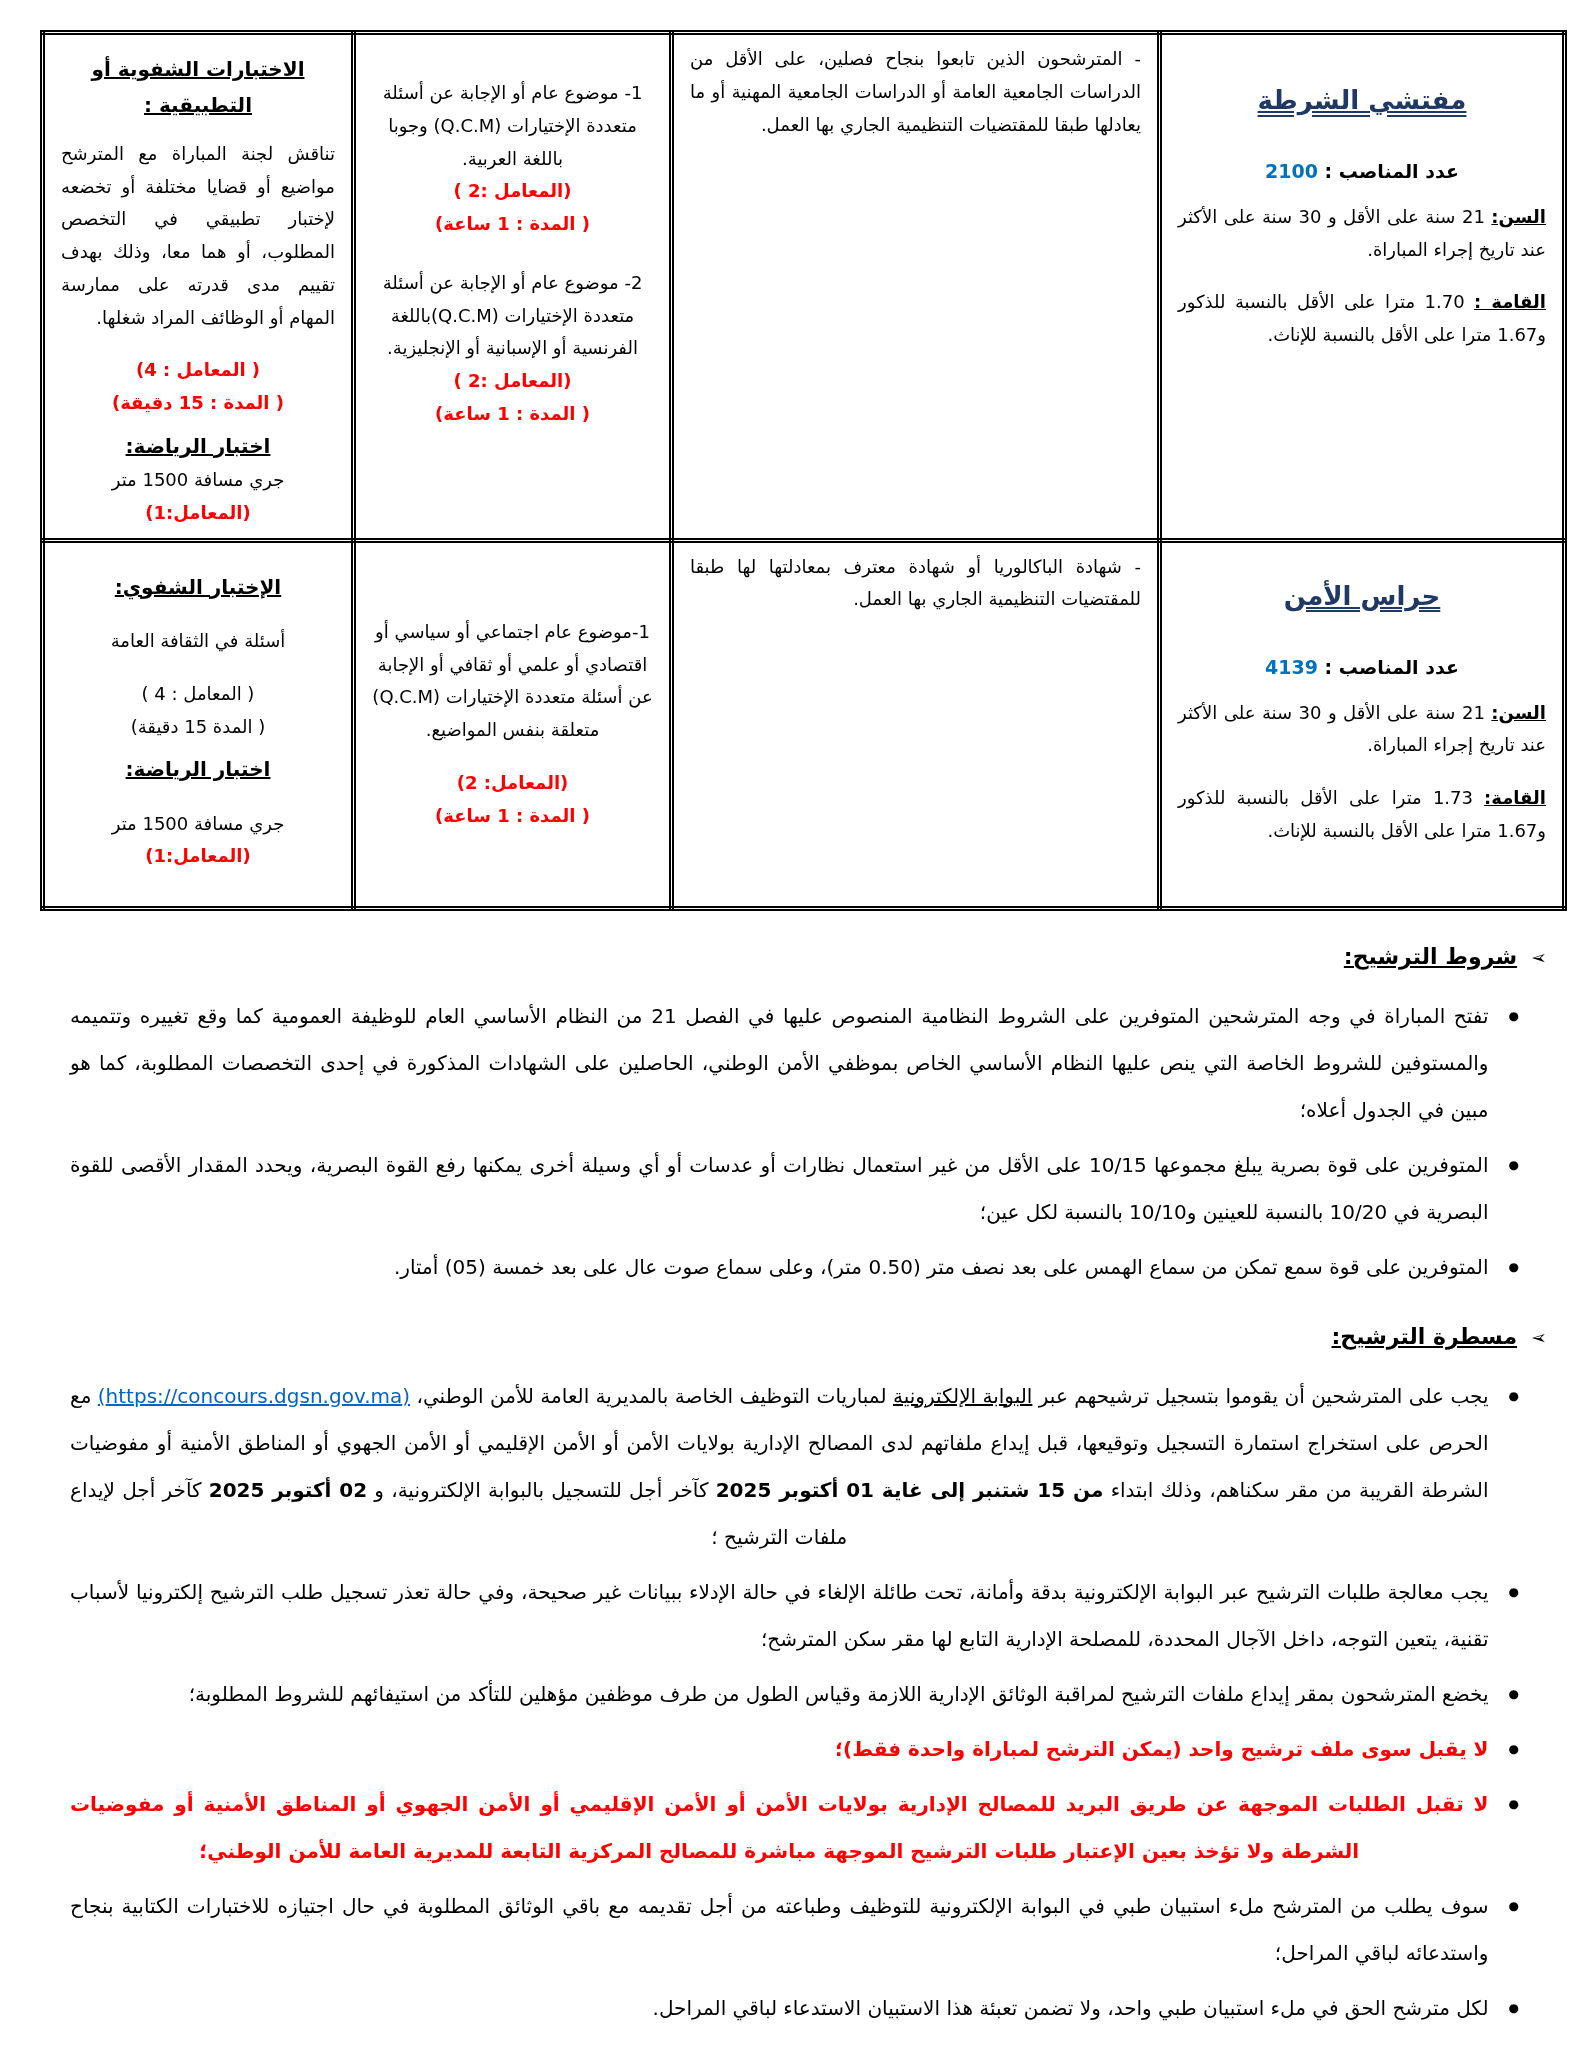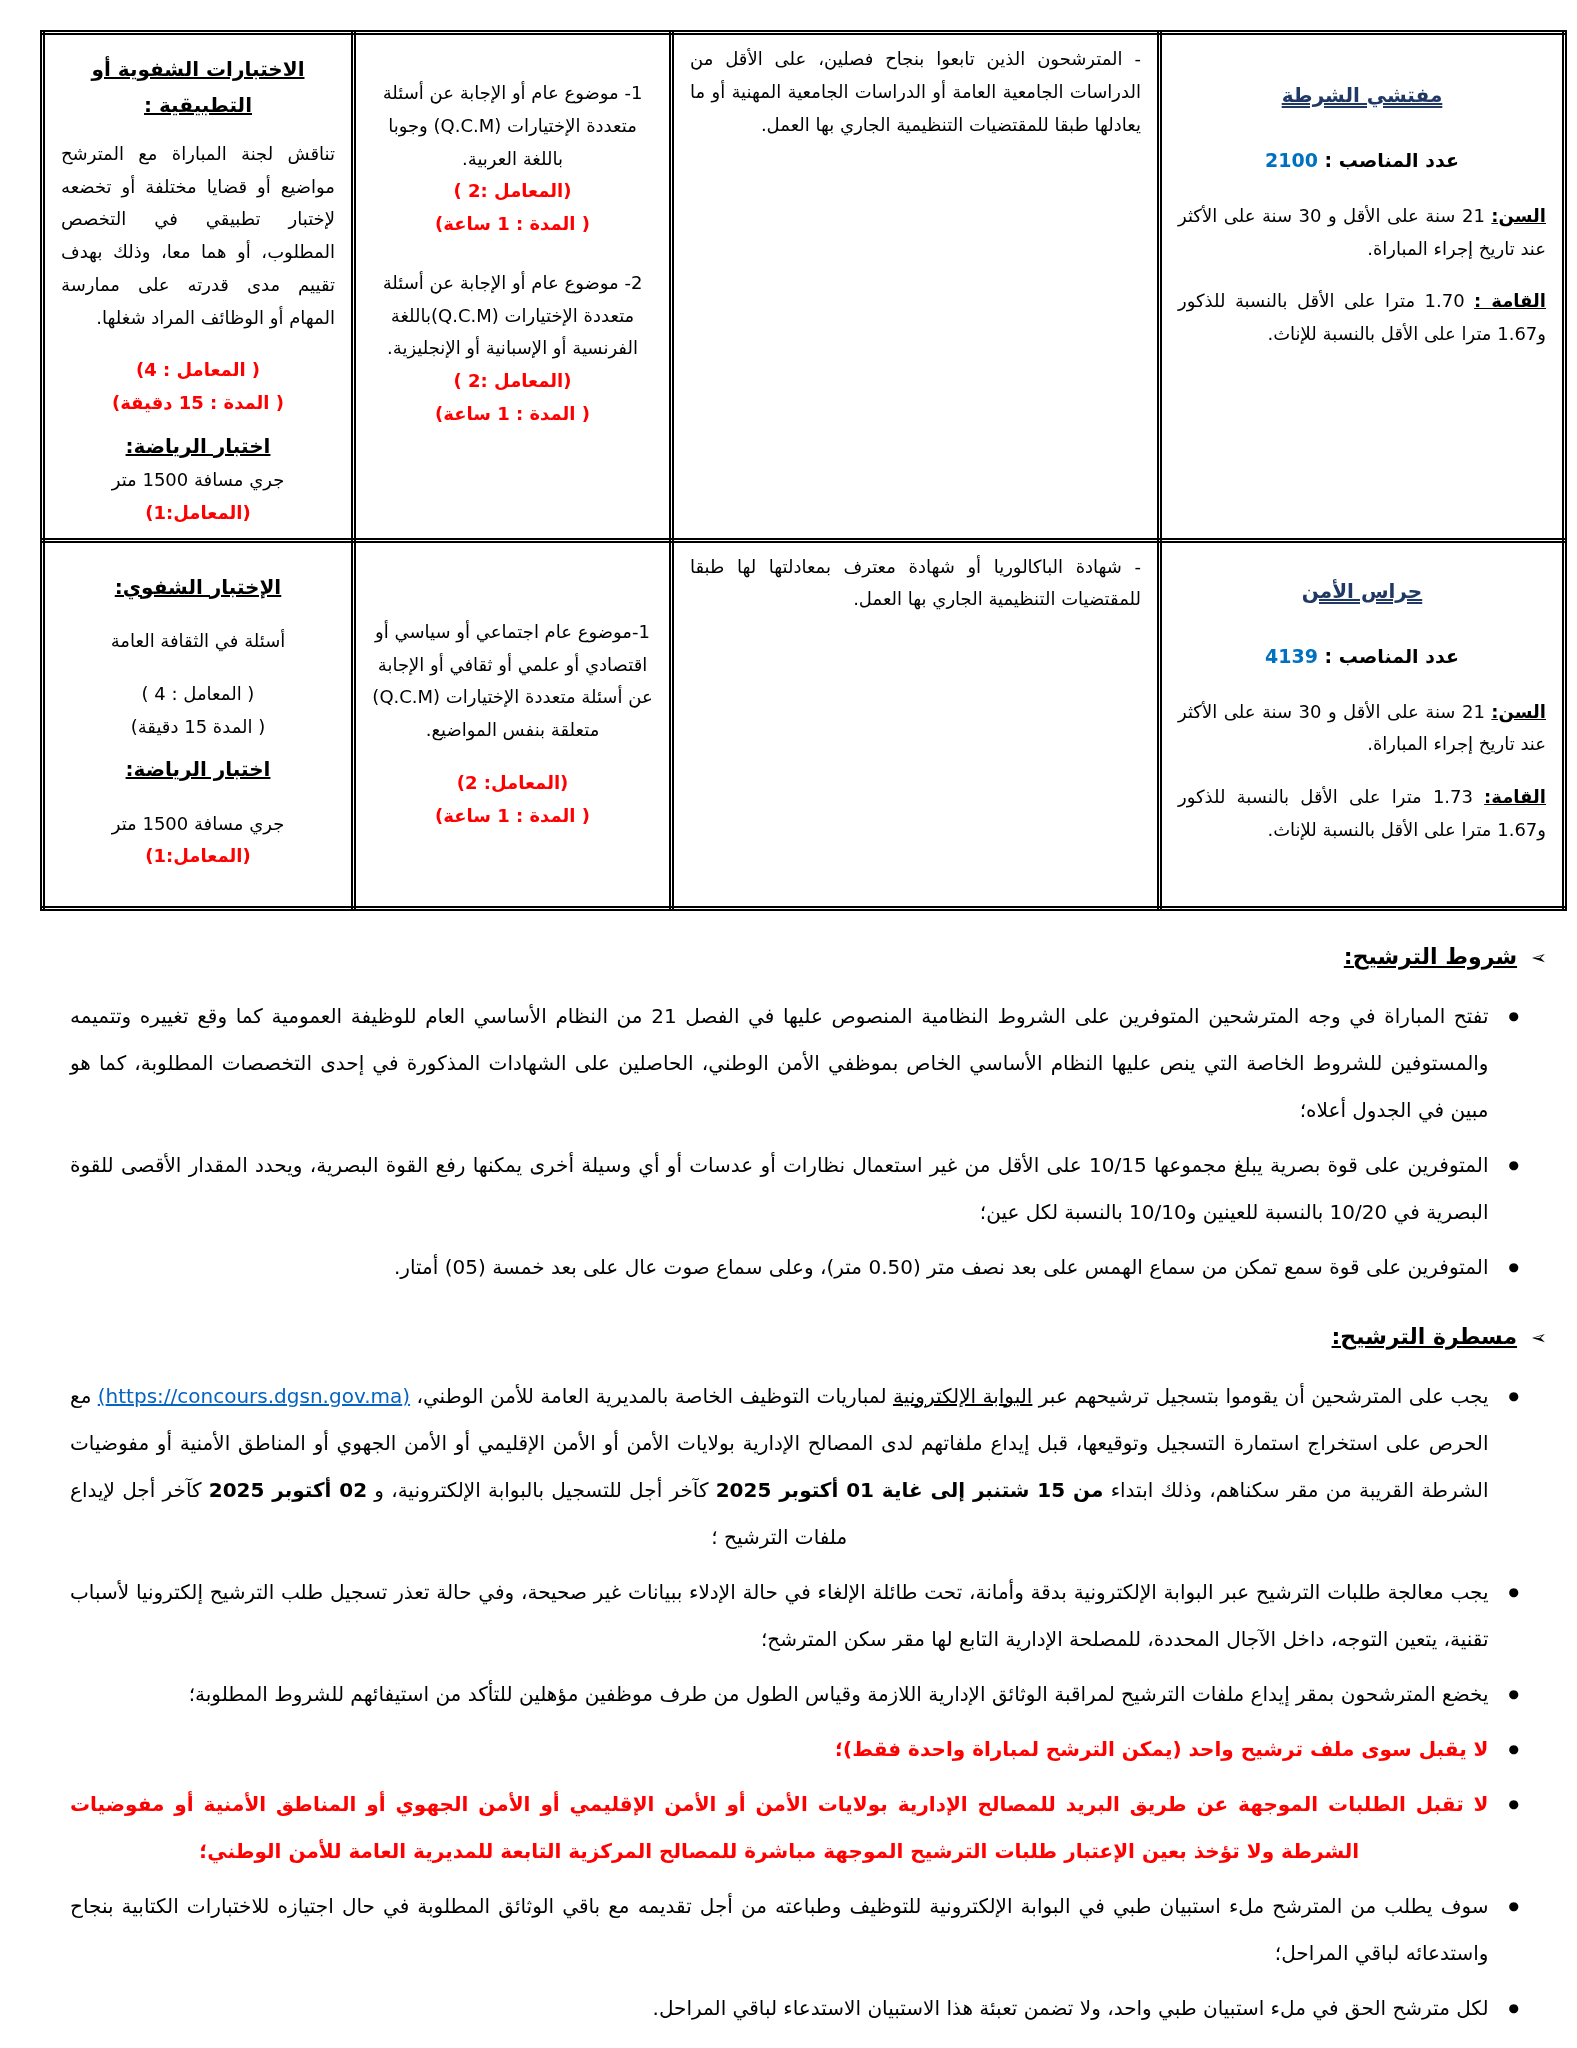--- a/index.html
+++ b/index.html
@@ -14,27 +14,27 @@
   table.main { width:100%; border-collapse:collapse; table-layout:fixed; }
   td.cell {
     border:5px double #000; vertical-align:top;
     padding:8px 16px; font-size:18px; line-height:1.82;
   }
   tr.row1 td.cell { height:480px; }
   tr.row2 td.cell { height:368px; }
 
   .job-cell { text-align:center; }
   .job-title {
-    display:inline-block; margin-top:34px; font-size:20px; font-weight:bold;
+    display:inline-block; margin-top:34px; font-size:26px; font-weight:bold;
     color:var(--navy); text-decoration-line:underline; text-decoration-style:double;
   }
   tr.row2 .job-title { margin-top:22px; }
   .positions { margin-top:30px; font-weight:bold; font-size:19px; }
   .pos-num { color:var(--blue); }
-  .req { margin-top:22px; text-align:justify; }
+  .req { margin-top:12px; text-align:justify; }
   .req + .req { margin-top:20px; }
   .lbl { font-weight:bold; text-decoration:underline; }
 
   .diploma-cell { vertical-align:middle; }
   .diploma { text-align:justify; }
 
   .written-cell { text-align:center; }
   tr.row1 .written-cell { padding-top:42px; }
   tr.row2 .written-cell { vertical-align:middle; }
   .w-item { text-align:center; }

